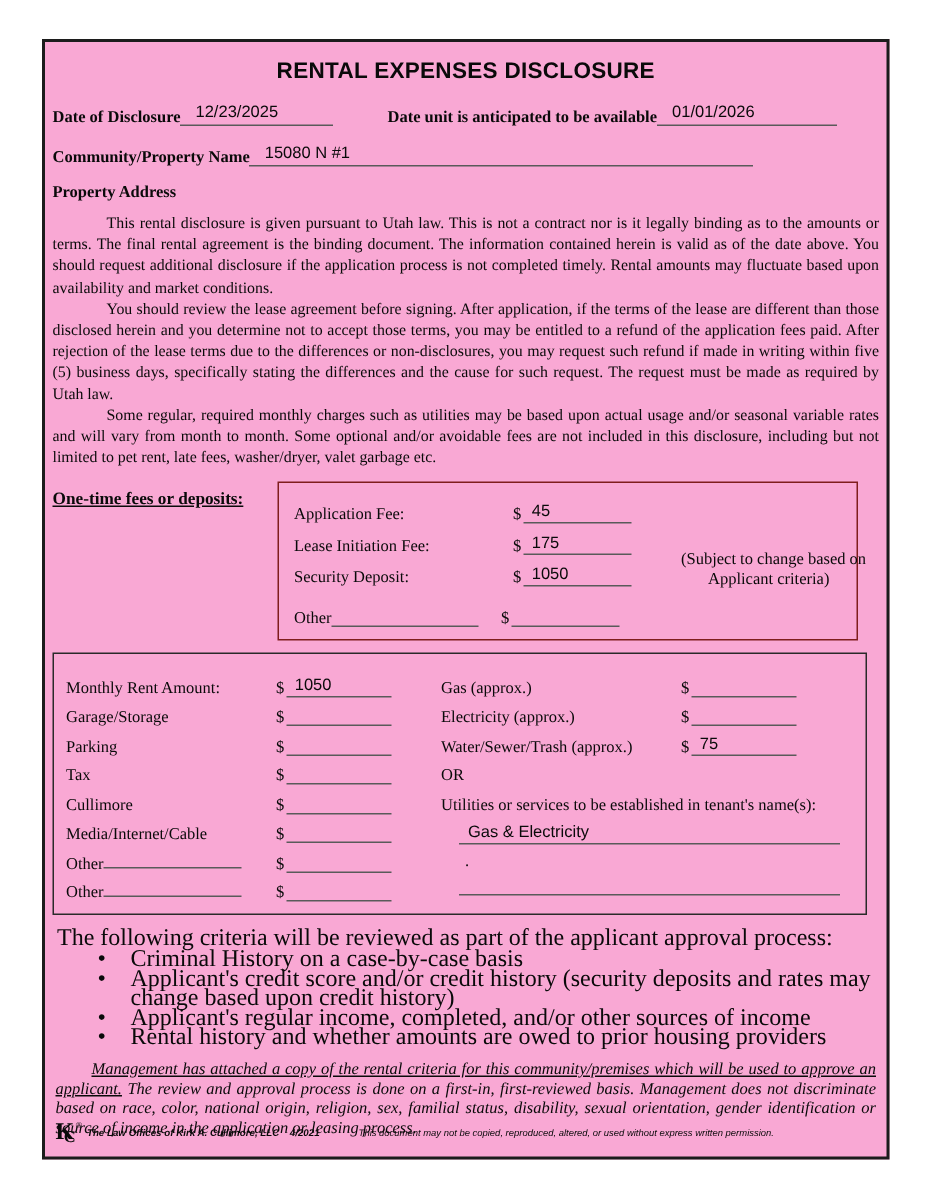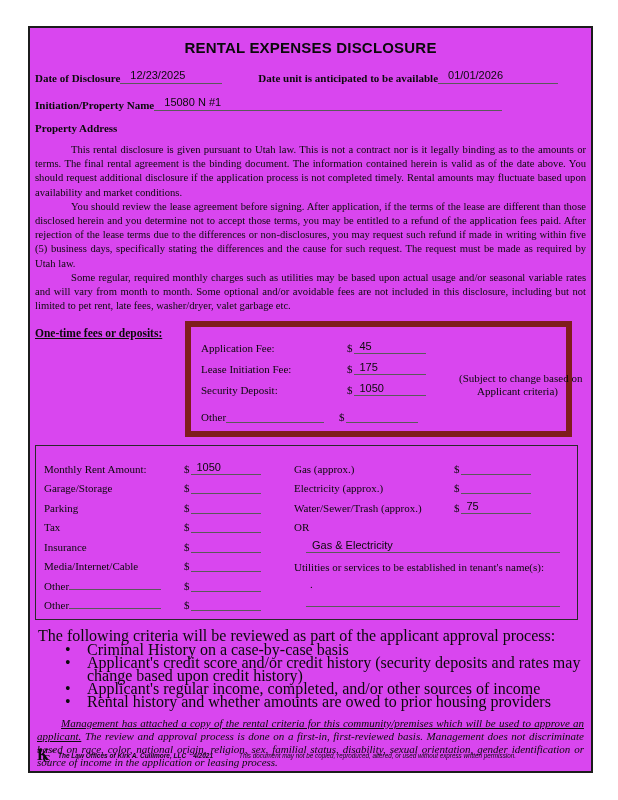--- a/index.html
+++ b/index.html
@@ -1,35 +1,35 @@
 <!DOCTYPE html>
 <html><head>
 <meta charset="utf-8">
 <style>
   html,body{margin:0;padding:0;background:#fff;}
   body{width:618px;height:800px;position:relative;font-family:"Liberation Serif",serif;color:#0a0a0a;}
-  .page{position:absolute;left:28px;top:26px;width:565px;height:747px;border:2px solid #1c1c1c;box-sizing:border-box;padding:0 5px;background:#d946ef;}
+  .page{position:absolute;left:28px;top:26px;width:565px;height:747px;border:2px solid #1c1c1c;box-sizing:border-box;padding:0 5px;background:#f9a8d4;}
   .title{margin:11px 0 0;text-align:center;font-family:"Liberation Sans",sans-serif;font-weight:bold;font-size:15px;letter-spacing:.2px;}
   .hrow{display:flex;align-items:flex-end;}
   .r1{margin-top:13px;}
   .r2{margin-top:12px;}
   .r3{margin-top:11px;}
   .lbl{font-weight:bold;font-size:11px;white-space:nowrap;}
   .fill{border-bottom:1px solid #5a5a5a;font-family:"Liberation Sans",sans-serif;font-size:11px;line-height:13px;padding:0 0 1px 10px;white-space:nowrap;overflow:hidden;}
   .w92{width:92px;}
   .grow{flex:1;}
   .mr28{margin-right:28px;}
   .mr84{margin-right:84px;}
   .gap36{display:inline-block;width:36px;}
   .paras{margin-top:9px;}
   .paras p{margin:0;font-size:10.6px;line-height:14.2px;text-align:justify;text-indent:36px;}
   .ot-section{display:flex;margin-top:8px;}
   .sec-head{font-weight:bold;font-size:11.5px;text-decoration:underline;}
   .ot-head{width:150px;flex-shrink:0;padding-top:6px;}
-  .ot-box{flex:1;margin-right:14px;border:6px solid #7f1d1d;padding:6px 10px 8px 10px;}
+  .ot-box{flex:1;margin-right:14px;border:1px solid #7f1d1d;padding:6px 10px 8px 10px;}
   .ot-row{display:flex;align-items:flex-end;height:21px;position:relative;}
   .ot-row.other{height:27px;}
   .ot-label{width:146px;font-size:11px;}
   .dollar{font-size:11px;margin-right:1px;}
   .mline{border-bottom:1px solid #5a5a5a;font-family:"Liberation Sans",sans-serif;font-size:11px;line-height:12px;padding:0 0 1px 6px;white-space:nowrap;}
   .w66{width:66px;}
   .w64{width:64px;}
   .blankline{border-bottom:1px solid #5a5a5a;display:inline-block;}
   .ot-note{position:absolute;left:258px;top:-3px;font-size:11px;line-height:13px;white-space:nowrap;}
   .ot-note .l2{padding-left:18px;}
@@ -70,21 +70,21 @@
 
   <div class="hrow r1">
     <span class="lbl">Date of Disclosure</span>
     <span class="fill w92">12/23/2025</span>
     <span class="gap36"></span>
     <span class="lbl">Date unit is anticipated to be available</span>
     <span class="fill grow mr28">01/01/2026</span>
   </div>
 
   <div class="hrow r2">
-    <span class="lbl">Initiation/Property Name</span>
+    <span class="lbl">Community/Property Name</span>
     <span class="fill grow mr84">15080 N #1</span>
   </div>
 
   <div class="hrow r3">
     <span class="lbl">Property Address</span>
   </div>
 
   <div class="paras">
     <p>This rental disclosure is given pursuant to Utah law. This is not a contract nor is it legally binding as to the amounts or terms. The final rental agreement is the binding document. The information contained herein is valid as of the date above. You should request additional disclosure if the application process is not completed timely. Rental amounts may fluctuate based upon availability and market conditions.</p>
     <p>You should review the lease agreement before signing. After application, if the terms of the lease are different than those disclosed herein and you determine not to accept those terms, you may be entitled to a refund of the application fees paid. After rejection of the lease terms due to the differences or non-disclosures, you may request such refund if made in writing within five (5) business days, specifically stating the differences and the cause for such request.  The request must be made as required by Utah law.</p>
@@ -139,21 +139,21 @@
         <span class="m-label">Parking</span>
         <span class="dollar">$</span>
         <span class="mline w64"></span>
       </div>
       <div class="m-row">
         <span class="m-label">Tax</span>
         <span class="dollar">$</span>
         <span class="mline w64"></span>
       </div>
       <div class="m-row">
-        <span class="m-label">Insurance</span>
+        <span class="m-label">Cullimore</span>
         <span class="dollar">$</span>
         <span class="mline w64"></span>
       </div>
       <div class="m-row">
         <span class="m-label">Media/Internet/Cable</span>
         <span class="dollar">$</span>
         <span class="mline w64"></span>
       </div>
       <div class="m-row">
         <span class="m-label" style="width:140px;"><span>Other</span><span class="blankline" style="width:92px;"></span></span>
@@ -177,24 +177,24 @@
         <span class="mr-label">Electricity (approx.)</span>
         <span class="dollar">$</span>
         <span class="mline w64"></span>
       </div>
       <div class="m-row">
         <span class="mr-label">Water/Sewer/Trash (approx.)</span>
         <span class="dollar">$</span>
         <span class="mline w64">75</span>
       </div>
       <div class="or-row">OR</div>
+      <div class="util-row">Utilities or services to be established in tenant's name(s):</div>
       <div class="util-row">
         <span class="mline util-line">Gas &amp; Electricity</span>
       </div>
-      <div class="util-row">Utilities or services to be established in tenant's name(s):</div>
       <div class="dotrow">.</div>
       <div class="lastline">
         <span class="mline util-line"></span>
       </div>
     </div>
   </div>
 
   <div class="criteria">
     <div class="crit-intro">The following criteria will be reviewed as part of the applicant approval process:</div>
     <div class="b-row">

